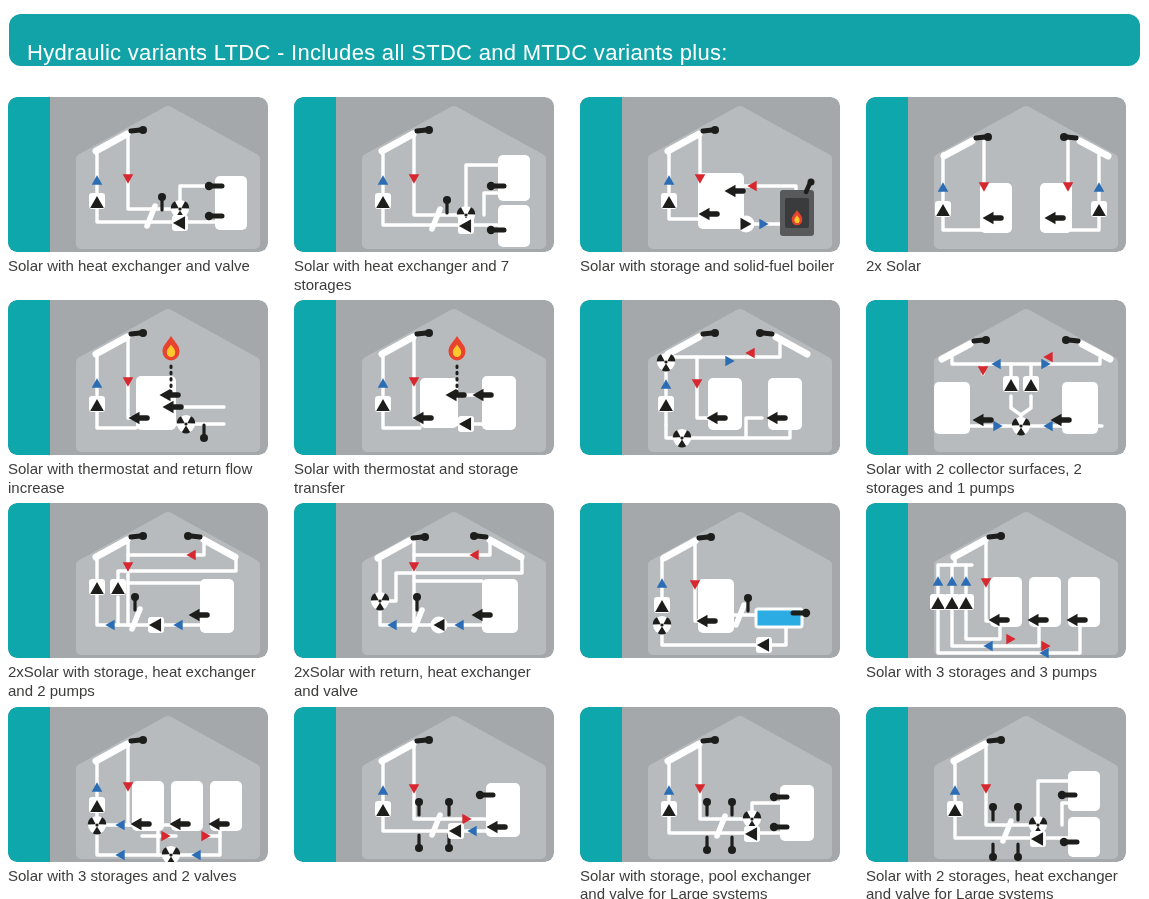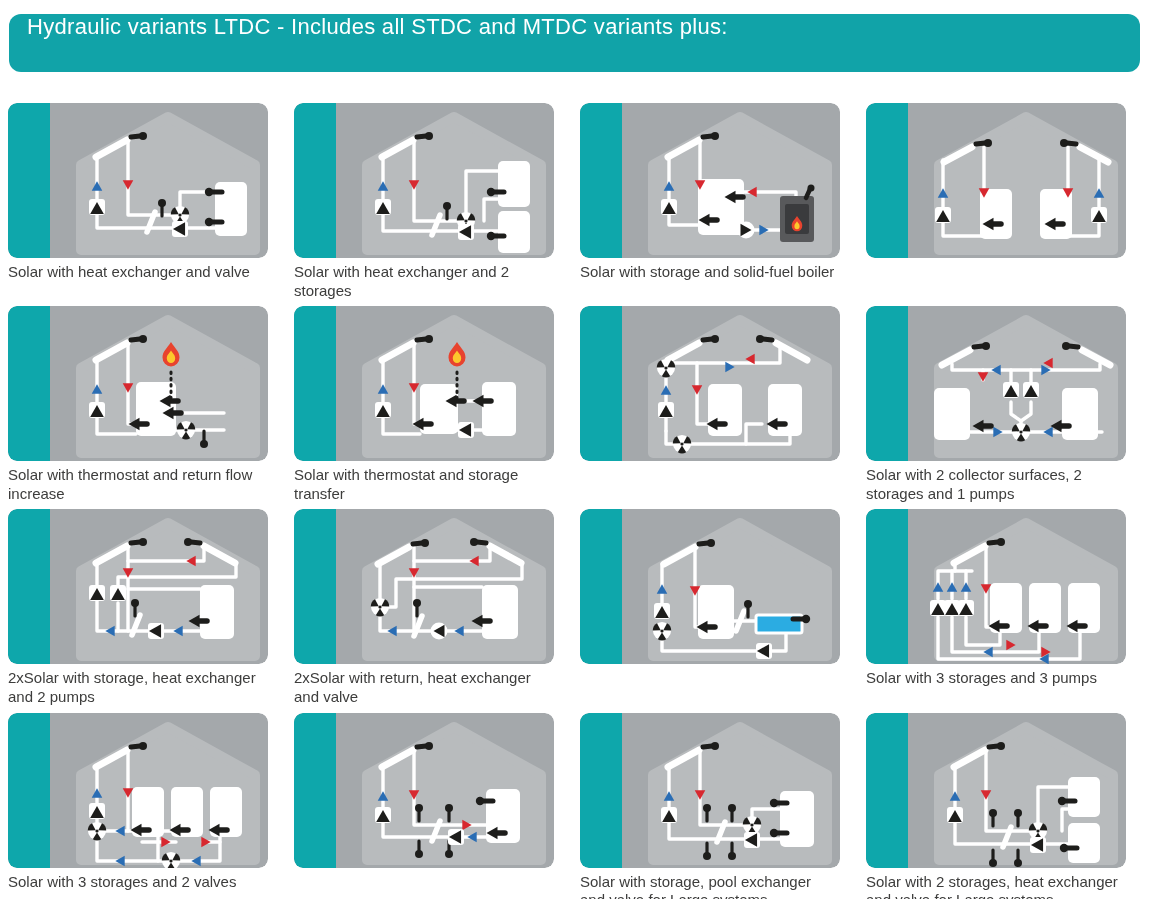--- a/index.html
+++ b/index.html
@@ -1,17 +1,17 @@
 <!DOCTYPE html>
 <html><head>
 <meta charset="utf-8">
 <style>
   html,body{margin:0;padding:0;background:#ffffff;}
   body{width:1149px;height:899px;overflow:hidden;font-family:"Liberation Sans",sans-serif;}
-  .banner{margin:14px 9px 0 9px;height:58px;border-radius:12px;display:flex;align-items:flex-start;
+  .banner{margin:14px 9px 0 9px;height:52px;border-radius:12px;display:flex;align-items:flex-end;
           padding:0 18px;box-sizing:border-box;}
   .banner-title{color:#ffffff;font-size:22px;letter-spacing:0.3px;white-space:nowrap;}
   .grid{margin:31px 8px 0 8px;display:grid;grid-template-columns:repeat(4,260px);
         column-gap:26px;row-gap:6px;}
   .cell{width:260px;}
   .tile{width:260px;height:155px;border-radius:9px;overflow:hidden;}
   .tile svg{display:block;}
   .caption{margin-top:5px;min-height:36px;font-size:15px;line-height:1.24;color:#3d3d3c;}
 </style>
 </head>
@@ -101,21 +101,21 @@
             <circle cx="172" cy="118" r="1.6" fill="#1d1d1b"></circle>
             <rect x="164" y="121" width="16" height="16" rx="3" fill="#ffffff"></rect>
             <polygon points="177.05,122.18 177.05,135.82 164.95,129" fill="#1d1d1b"></polygon>
             <circle cx="197" cy="89" r="4.2" fill="#1d1d1b"></circle>
             <line x1="200" y1="89" x2="210" y2="89" stroke="#1d1d1b" stroke-width="5" stroke-linecap="round"></line>
             <circle cx="197" cy="133" r="4.2" fill="#1d1d1b"></circle>
             <line x1="200" y1="133" x2="210" y2="133" stroke="#1d1d1b" stroke-width="5" stroke-linecap="round"></line>
           </g>
         </svg>
       </div>
-      <div class="caption">Solar with heat exchanger and 2 storages</div>
+      <div class="caption">Solar with heat exchanger and 7 storages</div>
     </div>
     <div class="cell">
       <div class="tile">
         <svg width="260" height="155" viewBox="0 0 260 155">
           <defs>
             <clipPath id="cp2">
               <rect width="260" height="155" rx="9"></rect>
             </clipPath>
           </defs>
           <g clip-path="url(#cp2)">
@@ -187,20 +187,21 @@
             <polygon points="70.18,119.05 83.82,119.05 77,106.95" fill="#1d1d1b"></polygon>
             <rect x="225" y="104" width="16" height="16" rx="3" fill="#ffffff"></rect>
             <polygon points="226.18,119.05 239.82,119.05 233,106.95" fill="#1d1d1b"></polygon>
             <line x1="126" y1="121" x2="135" y2="121" stroke="#1d1d1b" stroke-width="5.5" stroke-linecap="round"></line>
             <polygon points="127.5,114.8 127.5,127.2 116.5,121" fill="#1d1d1b"></polygon>
             <line x1="188" y1="121" x2="197" y2="121" stroke="#1d1d1b" stroke-width="5.5" stroke-linecap="round"></line>
             <polygon points="189.5,114.8 189.5,127.2 178.5,121" fill="#1d1d1b"></polygon>
           </g>
         </svg>
       </div>
+      <div class="caption">2x Solar</div>
     </div>
     <div class="cell">
       <div class="tile">
         <svg width="260" height="155" viewBox="0 0 260 155">
           <defs>
             <clipPath id="cp5">
               <rect width="260" height="155" rx="9"></rect>
             </clipPath>
           </defs>
           <g clip-path="url(#cp5)">

